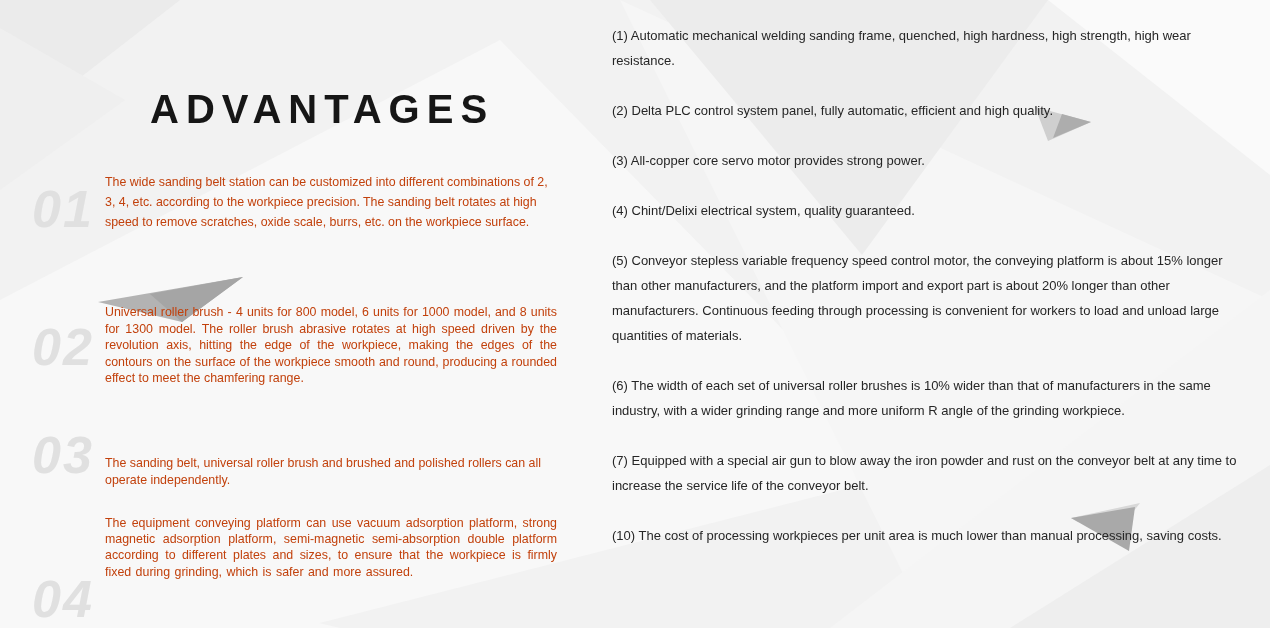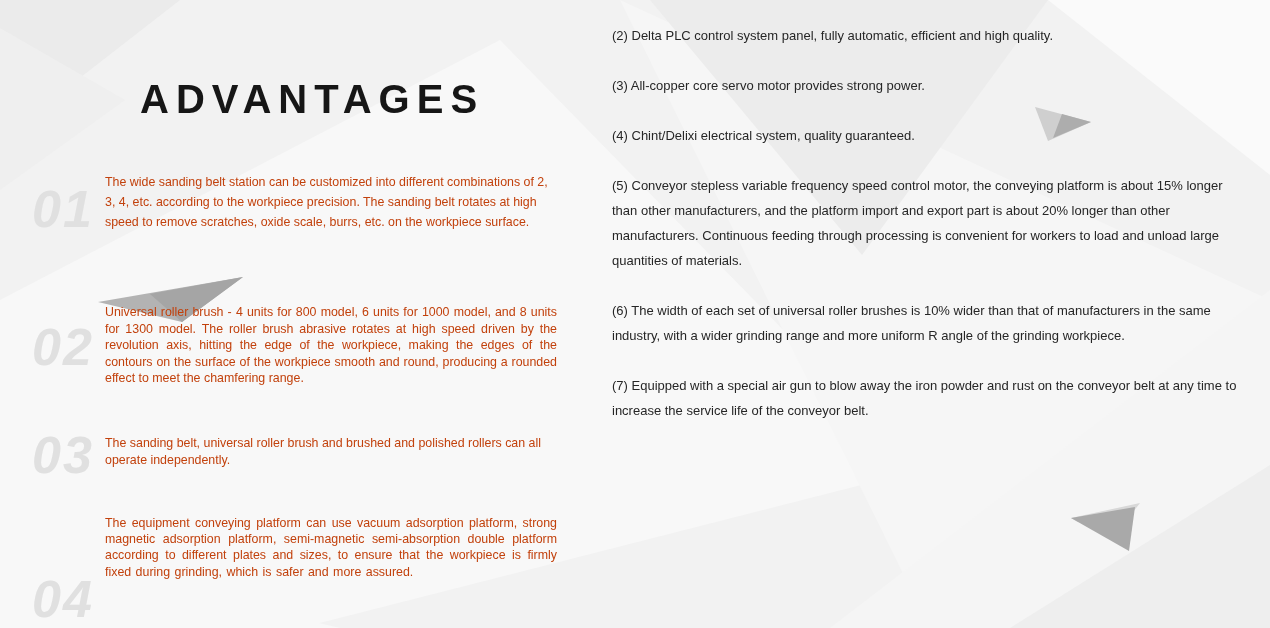--- a/index.html
+++ b/index.html
@@ -19,21 +19,21 @@
     left: 0; top: 0;
     width: 1270px; height: 628px;
     display: block;
   }
 
   
   .page-title {
     position: absolute;
     left: 135px;
     top: 72px;
-    margin: 5px;
+    margin: 15px;
     font-size: 40px;
     line-height: 44px;
     font-weight: 800;
     letter-spacing: 7px;
     color: #161616;
   }
 
   .adv-num {
     position: absolute;
     margin: 0;
@@ -53,21 +53,21 @@
   .adv-text {
     position: absolute;
     left: 105px;
     width: 452px;
     margin: 0;
     color: #c2410c;
     font-size: 12.4px;
   }
   .text-1 { top: 172px; line-height: 20px; }
   .text-2 { top: 304px; line-height: 16.6px; text-align: justify; }
-  .text-3 { top: 435px; line-height: 17px; }
+  .text-3 { top: 455px; line-height: 17px; }
   .text-4 { top: 515px; line-height: 16.2px; text-align: justify; word-spacing: 1px; }
 
   
   .right-col {
     position: absolute;
     left: 612px;
     top: 23px;
     width: 636px;
   }
   .right-col p.feature {
@@ -117,21 +117,23 @@
   <span class="adv-num num-2">02</span>
   <p class="adv-text text-2">Universal roller brush - 4 units for 800 model, 6 units for 1000 model, and 8 units for 1300 model. The roller brush abrasive rotates at high speed driven by the revolution axis, hitting the edge of the workpiece, making the edges of the contours on the surface of the workpiece smooth and round, producing a rounded effect to meet the chamfering range.</p>
 
   <span class="adv-num num-3">03</span>
   <p class="adv-text text-3">The sanding belt, universal roller brush and brushed and polished rollers can all operate independently.</p>
 
   <span class="adv-num num-4">04</span>
   <p class="adv-text text-4">The equipment conveying platform can use vacuum adsorption platform, strong magnetic adsorption platform, semi-magnetic semi-absorption double platform according to different plates and sizes, to ensure that the workpiece is firmly fixed during grinding, which is safer and more assured.</p>
 
   <div class="right-col">
+    <p class="feature">(1) Automatic mechanical welding sanding frame, quenched, high hardness, high strength, high wear resistance.</p>
     <p class="feature">(2) Delta PLC control system panel, fully automatic, efficient and high quality.</p>
     <p class="feature">(3) All-copper core servo motor provides strong power.</p>
     <p class="feature">(4) Chint/Delixi electrical system, quality guaranteed.</p>
     <p class="feature">(5) Conveyor stepless variable frequency speed control motor, the conveying platform is about 15% longer than other manufacturers, and the platform import and export part is about 20% longer than other manufacturers. Continuous feeding through processing is convenient for workers to load and unload large quantities of materials.</p>
     <p class="feature">(6) The width of each set of universal roller brushes is 10% wider than that of manufacturers in the same industry, with a wider grinding range and more uniform R angle of the grinding workpiece.</p>
     <p class="feature">(7) Equipped with a special air gun to blow away the iron powder and rust on the conveyor belt at any time to increase the service life of the conveyor belt.</p>
+    <p class="feature">(10) The cost of processing workpieces per unit area is much lower than manual processing, saving costs.</p>
   </div>
 
 </div>
 
 </body></html>

